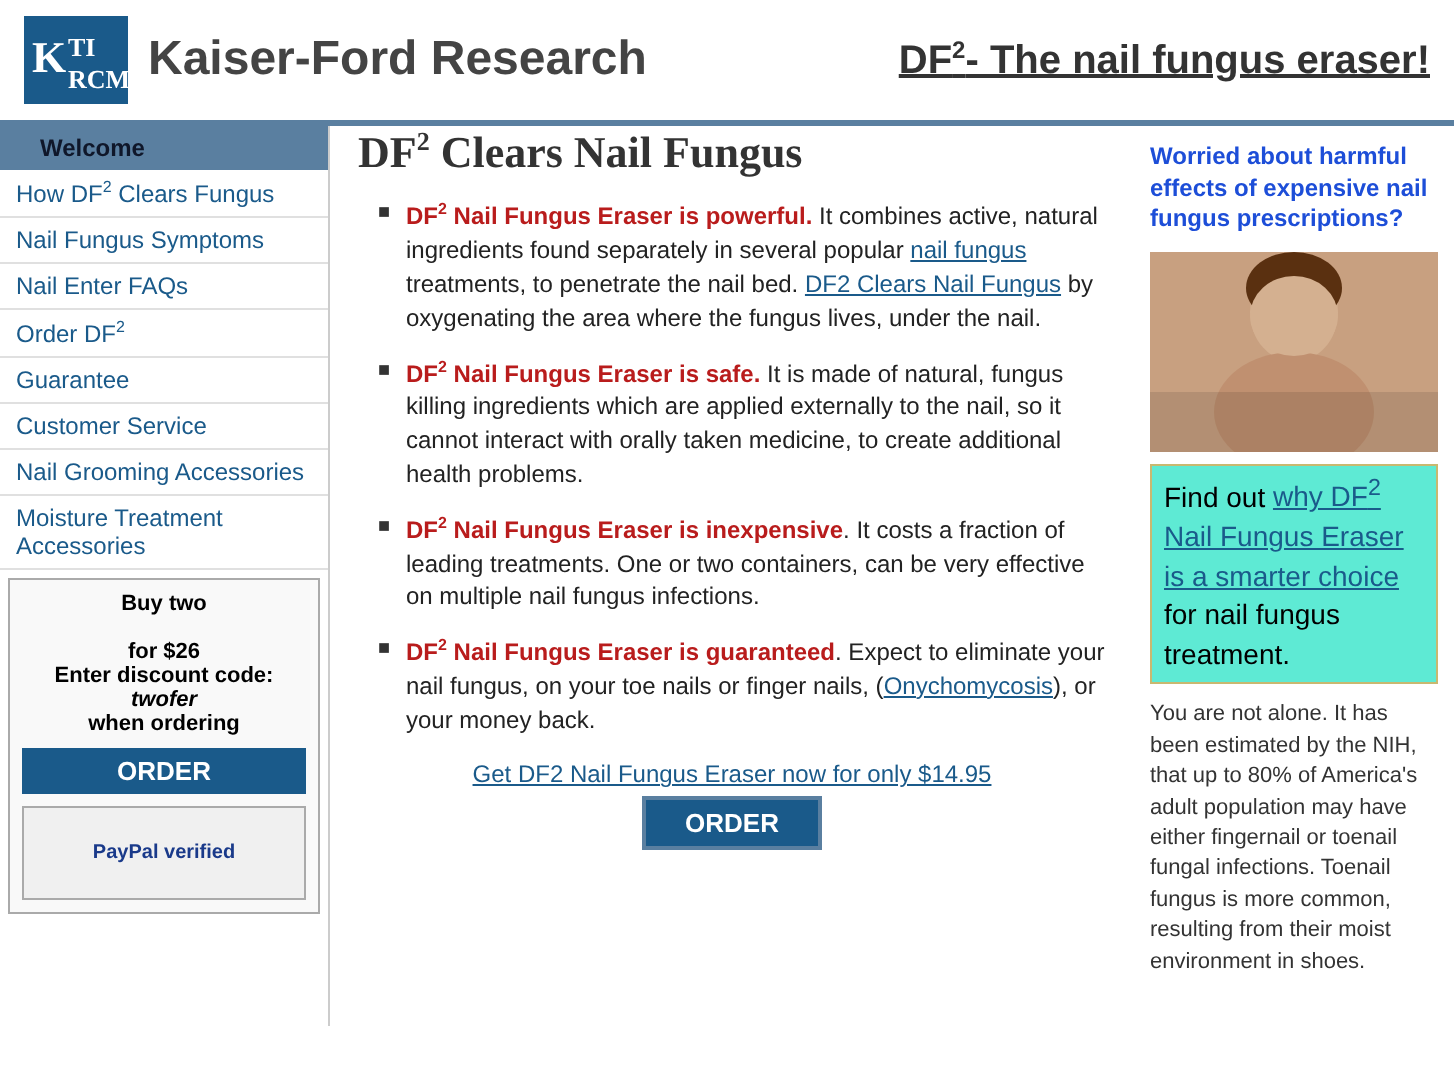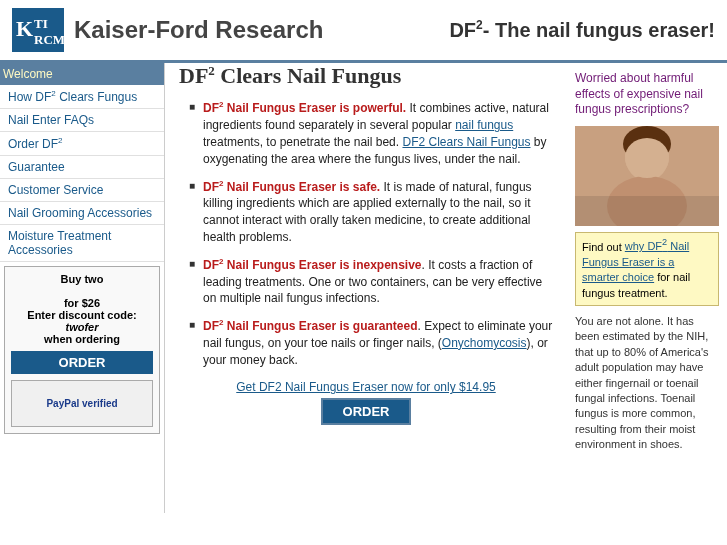--- a/index.html
+++ b/index.html
@@ -37,41 +37,42 @@
       font-size: 24px;
       color: #444;
       font-weight: bold;
     }
     #header-tagline {
       font-size: 20px;
       font-weight: bold;
       color: #333;
       text-align: center;
       line-height: 1.2;
+      text-decoration: underline;
     }
     #header-tagline sup { font-size: 12px; }
 
     
     #main-layout {
       display: flex;
       align-items: flex-start;
     }
 
     
     #sidebar {
       width: 165px;
       flex-shrink: 0;
       border-right: 1px solid #ccc;
       min-height: 450px;
     }
     .sidebar-section-header {
       background: #5a7fa0;
-      color: #fef9c3;
-      padding: 4px 3px;
-      font-weight: normal;
+      color: #0f172a;
+      padding: 4px 20px;
+      font-weight: bold;
       font-size: 12px;
     }
     .sidebar-item {
       display: block;
       padding: 4px 8px;
       font-size: 12px;
       color: #1a5a8a;
       text-decoration: none;
       border-bottom: 1px solid #e0e0e0;
       cursor: pointer;
@@ -163,46 +164,46 @@
     }
 
     
     #right-sidebar {
       width: 160px;
       flex-shrink: 0;
       padding: 8px;
       font-size: 11px;
     }
     #right-promo-text {
-      font-weight: normal;
-      color: #701a75;
+      font-weight: bold;
+      color: #1d4ed8;
       font-size: 12px;
       line-height: 1.3;
       margin-bottom: 8px;
     }
     #right-image-placeholder {
       width: 144px;
       height: 100px;
       background: linear-gradient(135deg, #c8a080 0%, #d4b090 40%, #e0c0a0 70%, #b08060 100%);
       margin-bottom: 6px;
       position: relative;
       overflow: hidden;
     }
     #right-image-placeholder::after {
       content: '';
       position: absolute;
       bottom: 0; left: 0; right: 0;
       height: 30px;
       background: rgba(0,0,0,0.1);
     }
     #right-find-out {
-      background: #fef9c3;
+      background: #5eead4;
       border: 1px solid #c8b870;
       padding: 4px 6px;
-      font-size: 11px;
+      font-size: 14px;
       margin-bottom: 8px;
       line-height: 1.4;
     }
     #right-body-text {
       font-size: 11px;
       line-height: 1.4;
       color: #333;
     }
   </style>
 </head>
@@ -223,20 +224,21 @@
   <div id="header-tagline">
     DF<sup>2</sup>- The nail fungus eraser!
   </div>
 </div>
 
 <div id="main-layout">
 
   <div id="sidebar">
     <div class="sidebar-section-header">Welcome</div>
     <a class="sidebar-item">How DF<sup>2</sup> Clears Fungus</a>
+    <a class="sidebar-item">Nail Fungus Symptoms</a>
     <a class="sidebar-item">Nail Enter FAQs</a>
     <a class="sidebar-item">Order DF<sup>2</sup></a>
     <a class="sidebar-item">Guarantee</a>
     <a class="sidebar-item">Customer Service</a>
     <a class="sidebar-item">Nail Grooming Accessories</a>
     <a class="sidebar-item">Moisture Treatment Accessories</a>
 
     <div id="sidebar-promo">
       <div id="sidebar-promo-title">
         <span>Buy two</span><br>

